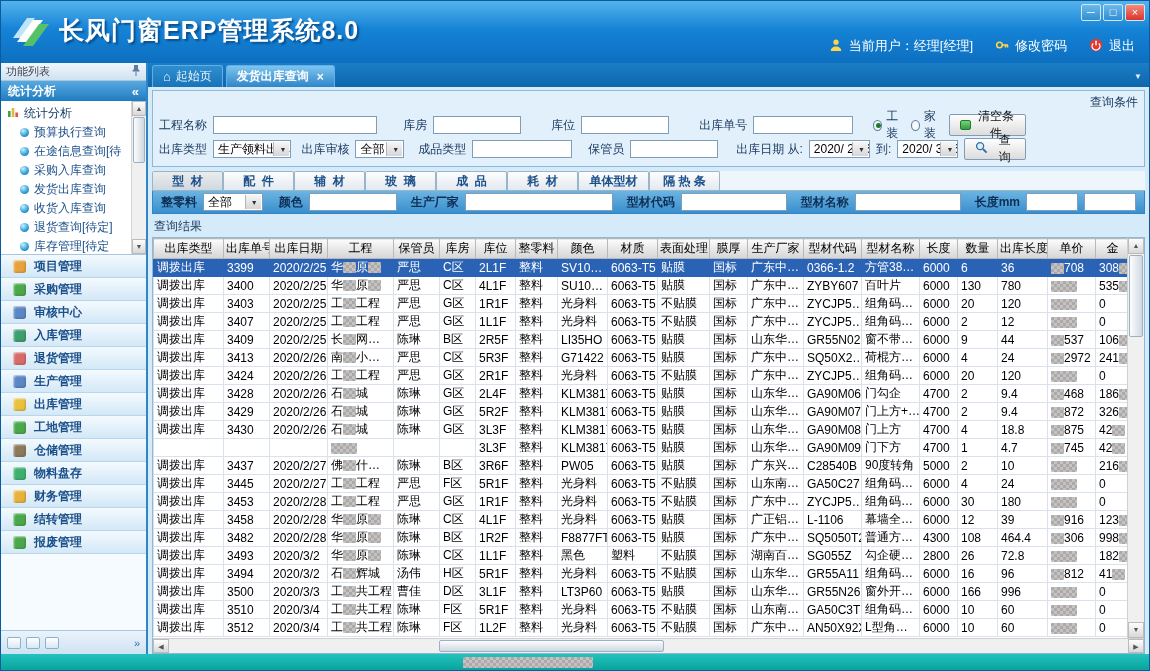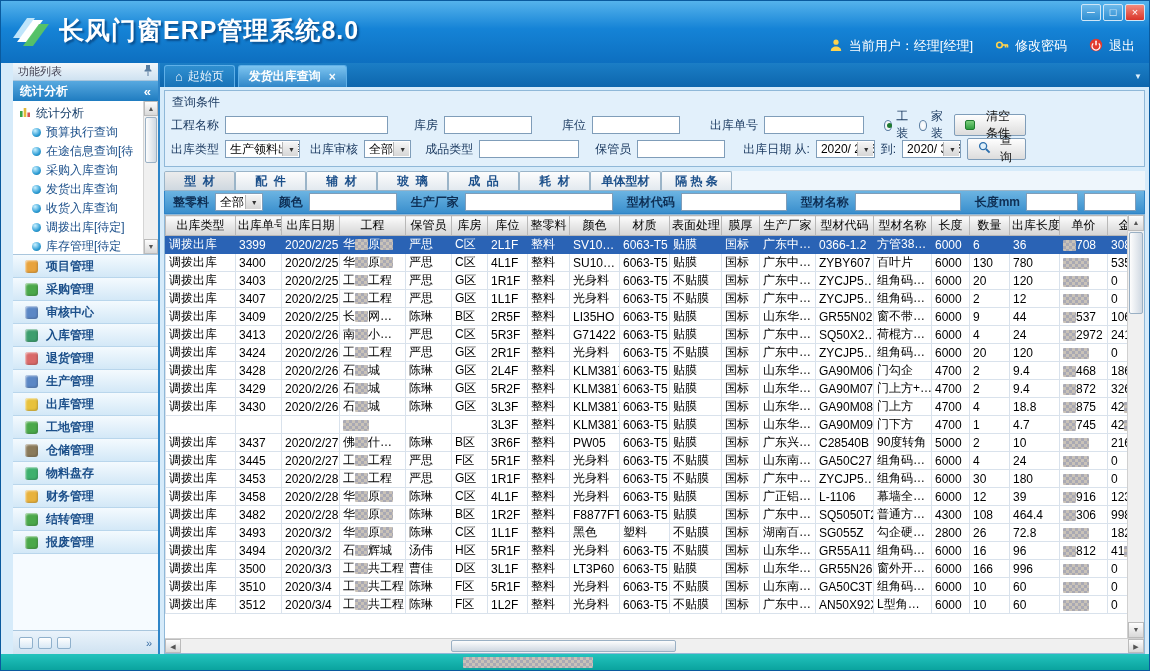--- a/index.html
+++ b/index.html
@@ -10,21 +10,21 @@
   .titlebar{height:62px;flex:0 0 62px;background:linear-gradient(#55b3ec,#1583d6 45%,#0d6fc0);position:relative;}
   .logo{position:absolute;left:12px;top:11px;}
   .apptitle{position:absolute;left:58px;top:13px;color:#fff;font-size:25px;font-weight:bold;letter-spacing:1px;text-shadow:2px 2px 2px #0a4f8f;}
   .wincontrols{position:absolute;right:4px;top:3px;display:flex;gap:2px;}
   .wc{width:20px;height:17px;border:1px solid #cfe6f7;border-radius:2px;background:linear-gradient(#6db9ea,#2f8ed2);color:#fff;font-size:11px;line-height:14px;text-align:center;cursor:pointer;}
   .wc.close{background:linear-gradient(#f48b7c,#d9352a);}
   .userbar{position:absolute;right:14px;top:36px;display:flex;align-items:center;gap:6px;color:#fff;font-size:13px;}
   .userbar .gap{width:10px;}
   .ulink{cursor:pointer;text-align:right;}
   
-  .bodyrow{flex:1;display:flex;min-height:0;padding-left:12px;}
+  .bodyrow{flex:1;display:flex;min-height:0;}
   
   .sidebar{width:147px;flex:0 0 147px;display:flex;flex-direction:column;background:#eef5fb;border-right:2px solid #2f85c8;}
   .panel-title{height:18px;flex:0 0 18px;background:linear-gradient(#f2f7fb,#cfe2f1);border-bottom:1px solid #a9c6dd;color:#445;font-size:11px;display:flex;align-items:center;justify-content:space-between;padding:0 5px;}
   .section-hdr{height:20px;flex:0 0 20px;background:linear-gradient(#58a9e0,#1f7cc0);color:#fff;font-weight:bold;display:flex;align-items:center;justify-content:space-between;padding:0 7px;}
   .section-hdr .chev{cursor:pointer;font-size:13px;}
   .tree{height:154px;flex:0 0 154px;background:#fff;position:relative;border-bottom:1px solid #a9c6dd;overflow:hidden;}
   .tree-inner{padding:3px 17px 3px 6px;}
   .tree-root{display:flex;align-items:center;gap:5px;color:#123a66;height:19px;white-space:nowrap;}
   .tree-item{display:flex;align-items:center;gap:5px;color:#1b4f8a;height:19px;padding-left:13px;cursor:pointer;white-space:nowrap;overflow:hidden;}
   .dot{width:9px;height:9px;border-radius:50%;background:radial-gradient(circle at 35% 30%,#c8f0ff,#2f9ed6 60%,#12688f);flex:0 0 auto;}
@@ -42,21 +42,21 @@
   .main{flex:1;display:flex;flex-direction:column;min-width:0;}
   .tabbar{height:24px;flex:0 0 24px;background:linear-gradient(#1b7ec6,#0d66ad);display:flex;align-items:flex-end;padding:2px 4px 0 4px;gap:3px;position:relative;}
   .tab{height:22px;padding:0 10px;display:flex;align-items:center;gap:5px;color:#eaf4fc;background:linear-gradient(#2f8fd0,#1873b8);border:1px solid #5fb0e8;border-bottom:none;border-radius:3px 3px 0 0;cursor:pointer;}
   .tab.active{background:linear-gradient(#7cc4f0,#2f86c8);color:#fff;font-weight:bold;}
   .tab .home{font-size:13px;line-height:10px;}
   .tab .close-x{font-size:12px;margin-left:3px;opacity:.95;cursor:pointer;}
   .tabbar-caret{position:absolute;right:7px;top:9px;color:#dff0fb;font-size:8px;cursor:pointer;}
   .content{flex:1;background:#d6ebfa;padding:3px 4px 0 4px;display:flex;flex-direction:column;min-height:0;}
   
   .qbox{border:1px solid #8fb8d8;background:#e2f0fb;padding:2px 6px 5px 6px;}
-  .qtitle{color:#17365d;margin:1px 0 2px 1px;}
+  .qtitle{color:#17365d;margin:1px 0 2px 1px;text-align:right;}
   .qrow{display:flex;align-items:center;gap:6px;height:24px;}
   .qrow label{color:#17365d;white-space:nowrap;}
   input.tb{height:18px;border:1px solid #7f9db9;background:#fff;padding:0 3px;font-size:12px;font-family:inherit;}
   .dd{height:18px;border:1px solid #7f9db9;background:#fff;display:inline-flex;align-items:center;position:relative;padding:0 18px 0 4px;white-space:nowrap;overflow:hidden;cursor:pointer;}
   .dd::after{content:"";position:absolute;right:1px;top:1px;bottom:1px;width:15px;background:linear-gradient(#f6f6f6,#d6d6d6);border-left:1px solid #b5b5b5;}
   .dd::before{content:"▼";position:absolute;right:4px;top:5px;font-size:7px;color:#333;z-index:1;}
   .radio{display:inline-flex;align-items:center;gap:4px;color:#17365d;cursor:pointer;}
   .rb{width:11px;height:11px;border-radius:50%;border:1px solid #5a7da0;background:radial-gradient(#fff,#e8eef5);position:relative;}
   .rb.checked::after{content:"";position:absolute;left:2px;top:2px;width:5px;height:5px;border-radius:50%;background:#1f7a2f;}
   .btn{height:22px;border:1px solid #7f9db9;border-radius:2px;background:linear-gradient(#fefefe,#dcdcdc);display:inline-flex;align-items:center;gap:6px;padding:0 10px;cursor:pointer;color:#111;font-size:12px;font-family:inherit;}
@@ -183,21 +183,21 @@
               <div class="tree-item">
                 <span class="dot"></span>
                 <span>发货出库查询</span>
               </div>
               <div class="tree-item">
                 <span class="dot"></span>
                 <span>收货入库查询</span>
               </div>
               <div class="tree-item">
                 <span class="dot"></span>
-                <span>调拨出库[待定]</span>
+                <span>退货查询[待定]</span>
               </div>
               <div class="tree-item">
                 <span class="dot"></span>
                 <span>库存管理[待定</span>
               </div>
             </div>
         </div>
         <div class="vsb">
           <div class="arr">▲</div>
           <div class="thumb" style="top:16px;height:46px"></div>
@@ -360,20 +360,21 @@
           <input class="tb" style="width: 148px;">
           <label style="margin-left:8px">型材代码</label>
           <input class="tb" style="width: 106px;">
           <label style="margin-left:8px">型材名称</label>
           <input class="tb" style="width: 106px;">
           <label style="margin-left:8px">长度mm</label>
           <input class="tb" style="width: 52px;">
           <input class="tb" style="width: 52px;">
         </div>
 
+        <div class="results-label">查询结果</div>
         <div class="grid-wrap">
           <div class="grid-scroll">
             <table class="grid">
               <colgroup>
                   <col style="width: 70px;">
                   <col style="width: 46px;">
                   <col style="width: 58px;">
                   <col style="width: 66px;">
                   <col style="width: 46px;">
                   <col style="width: 36px;">

